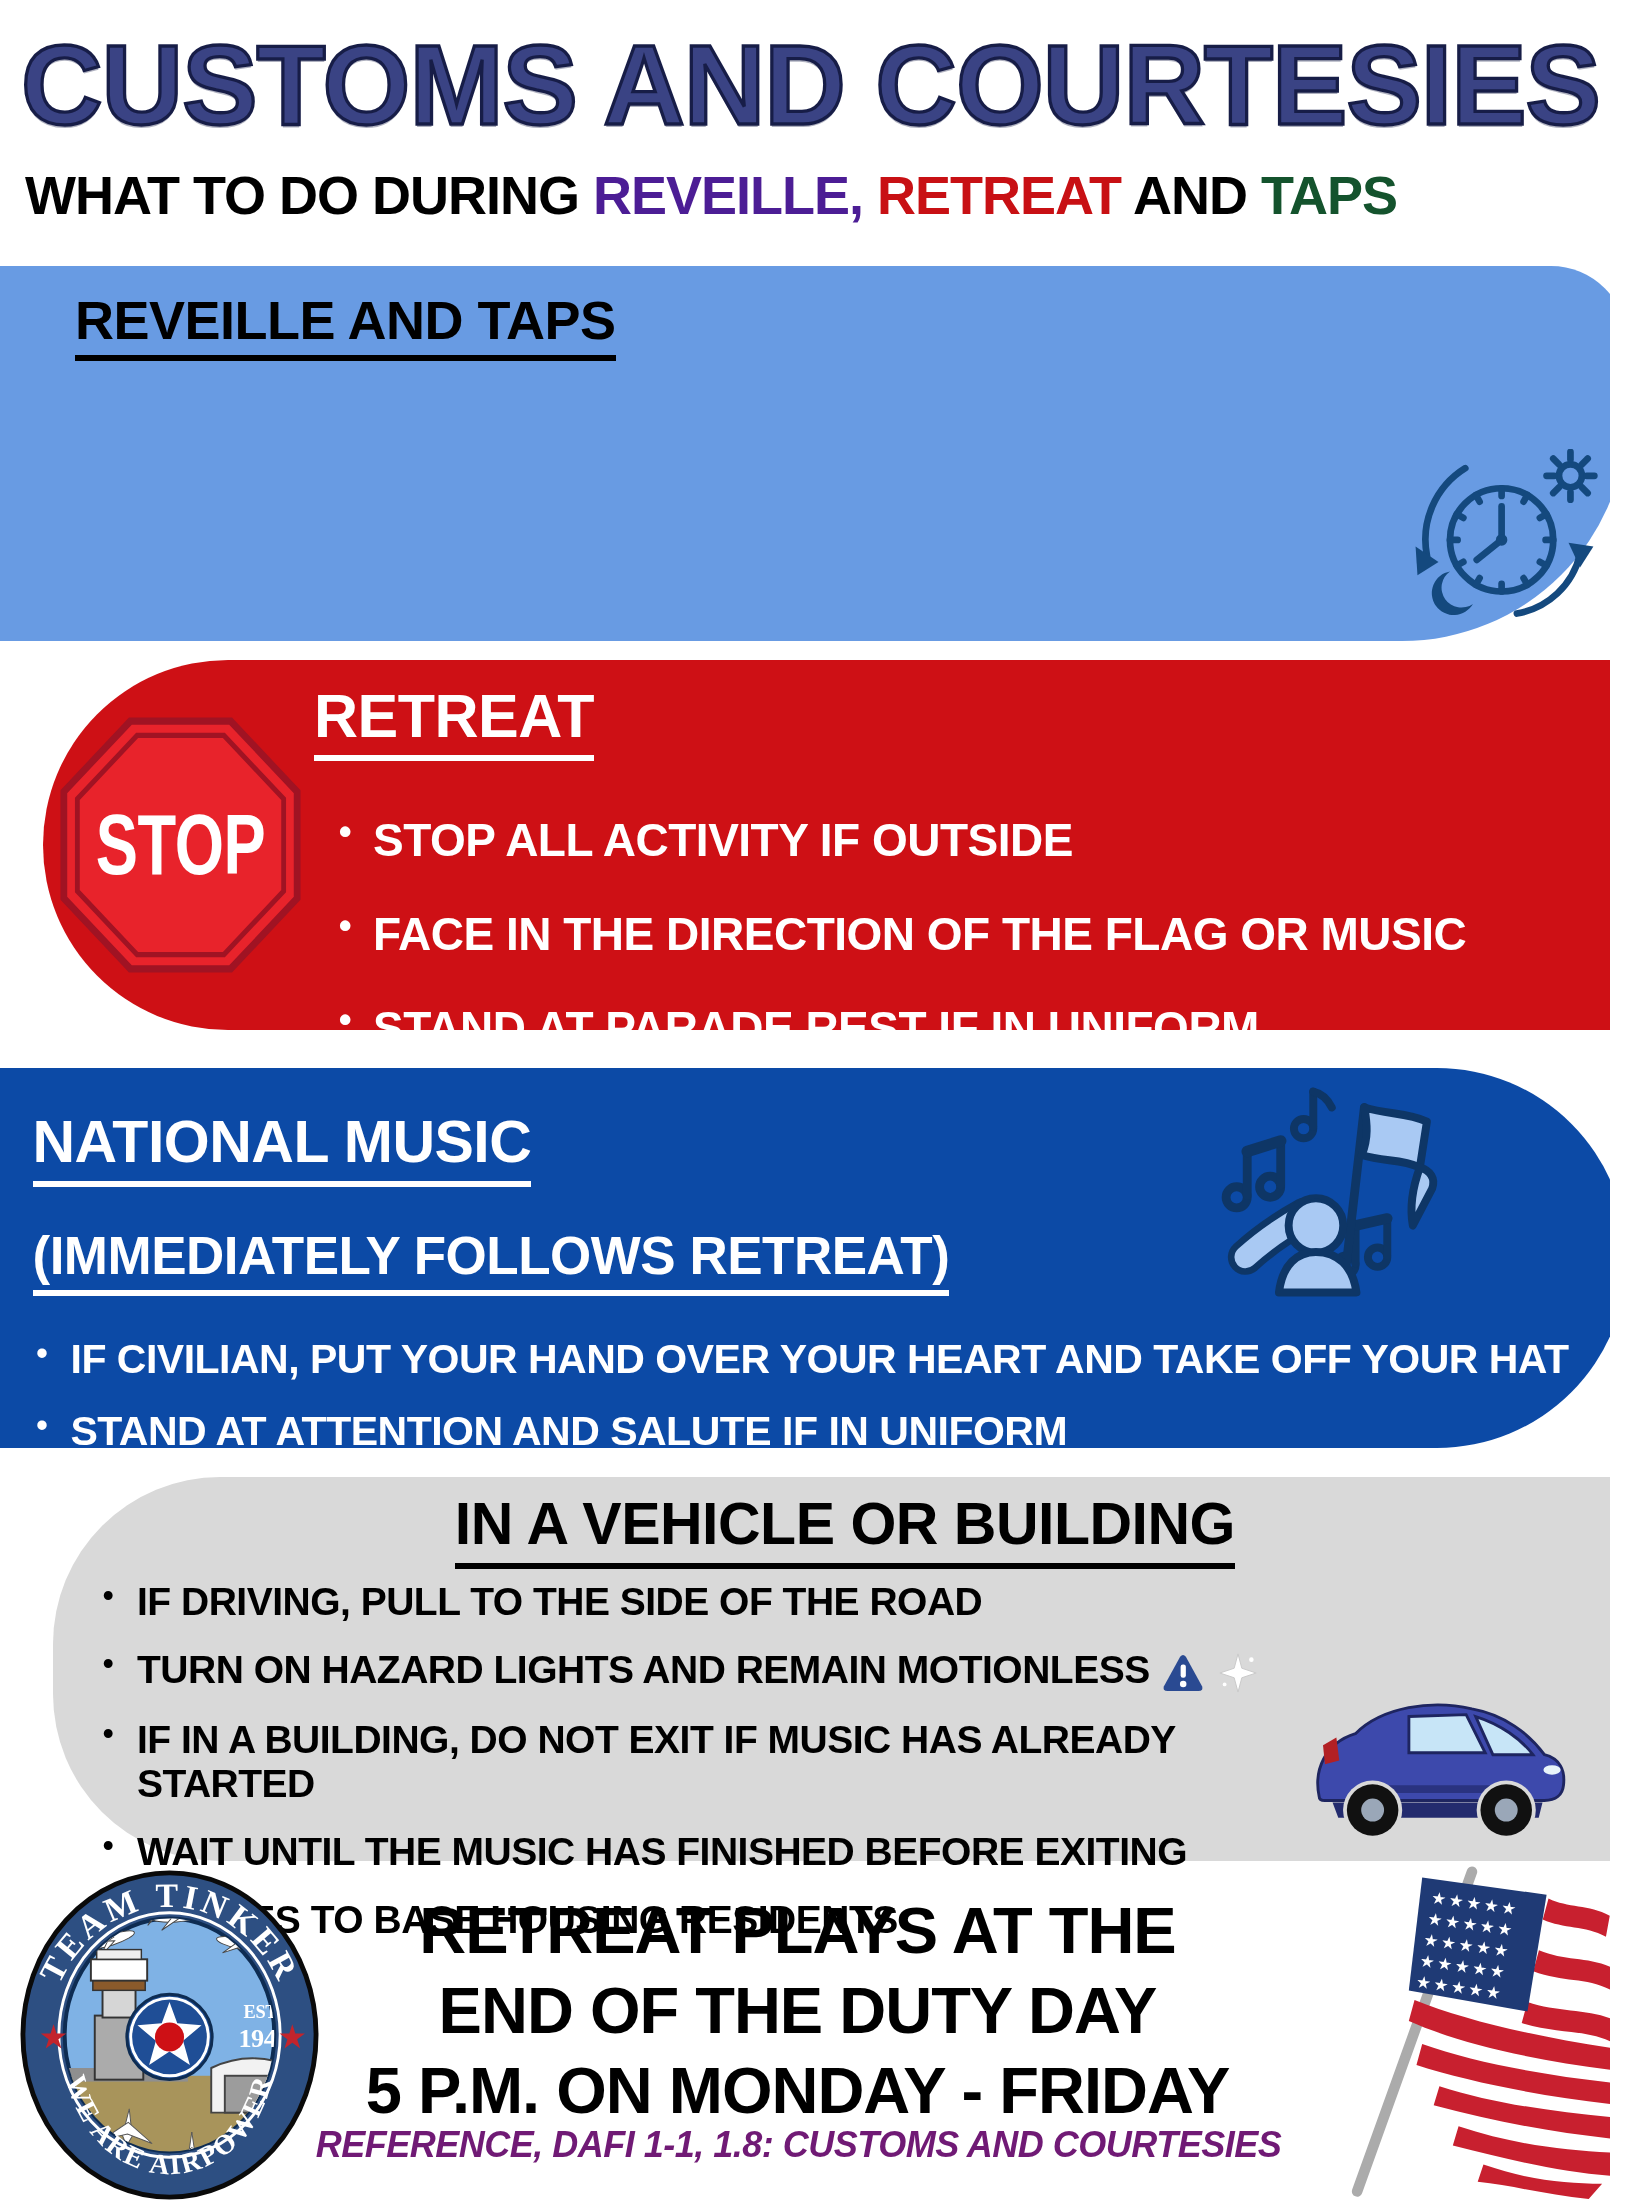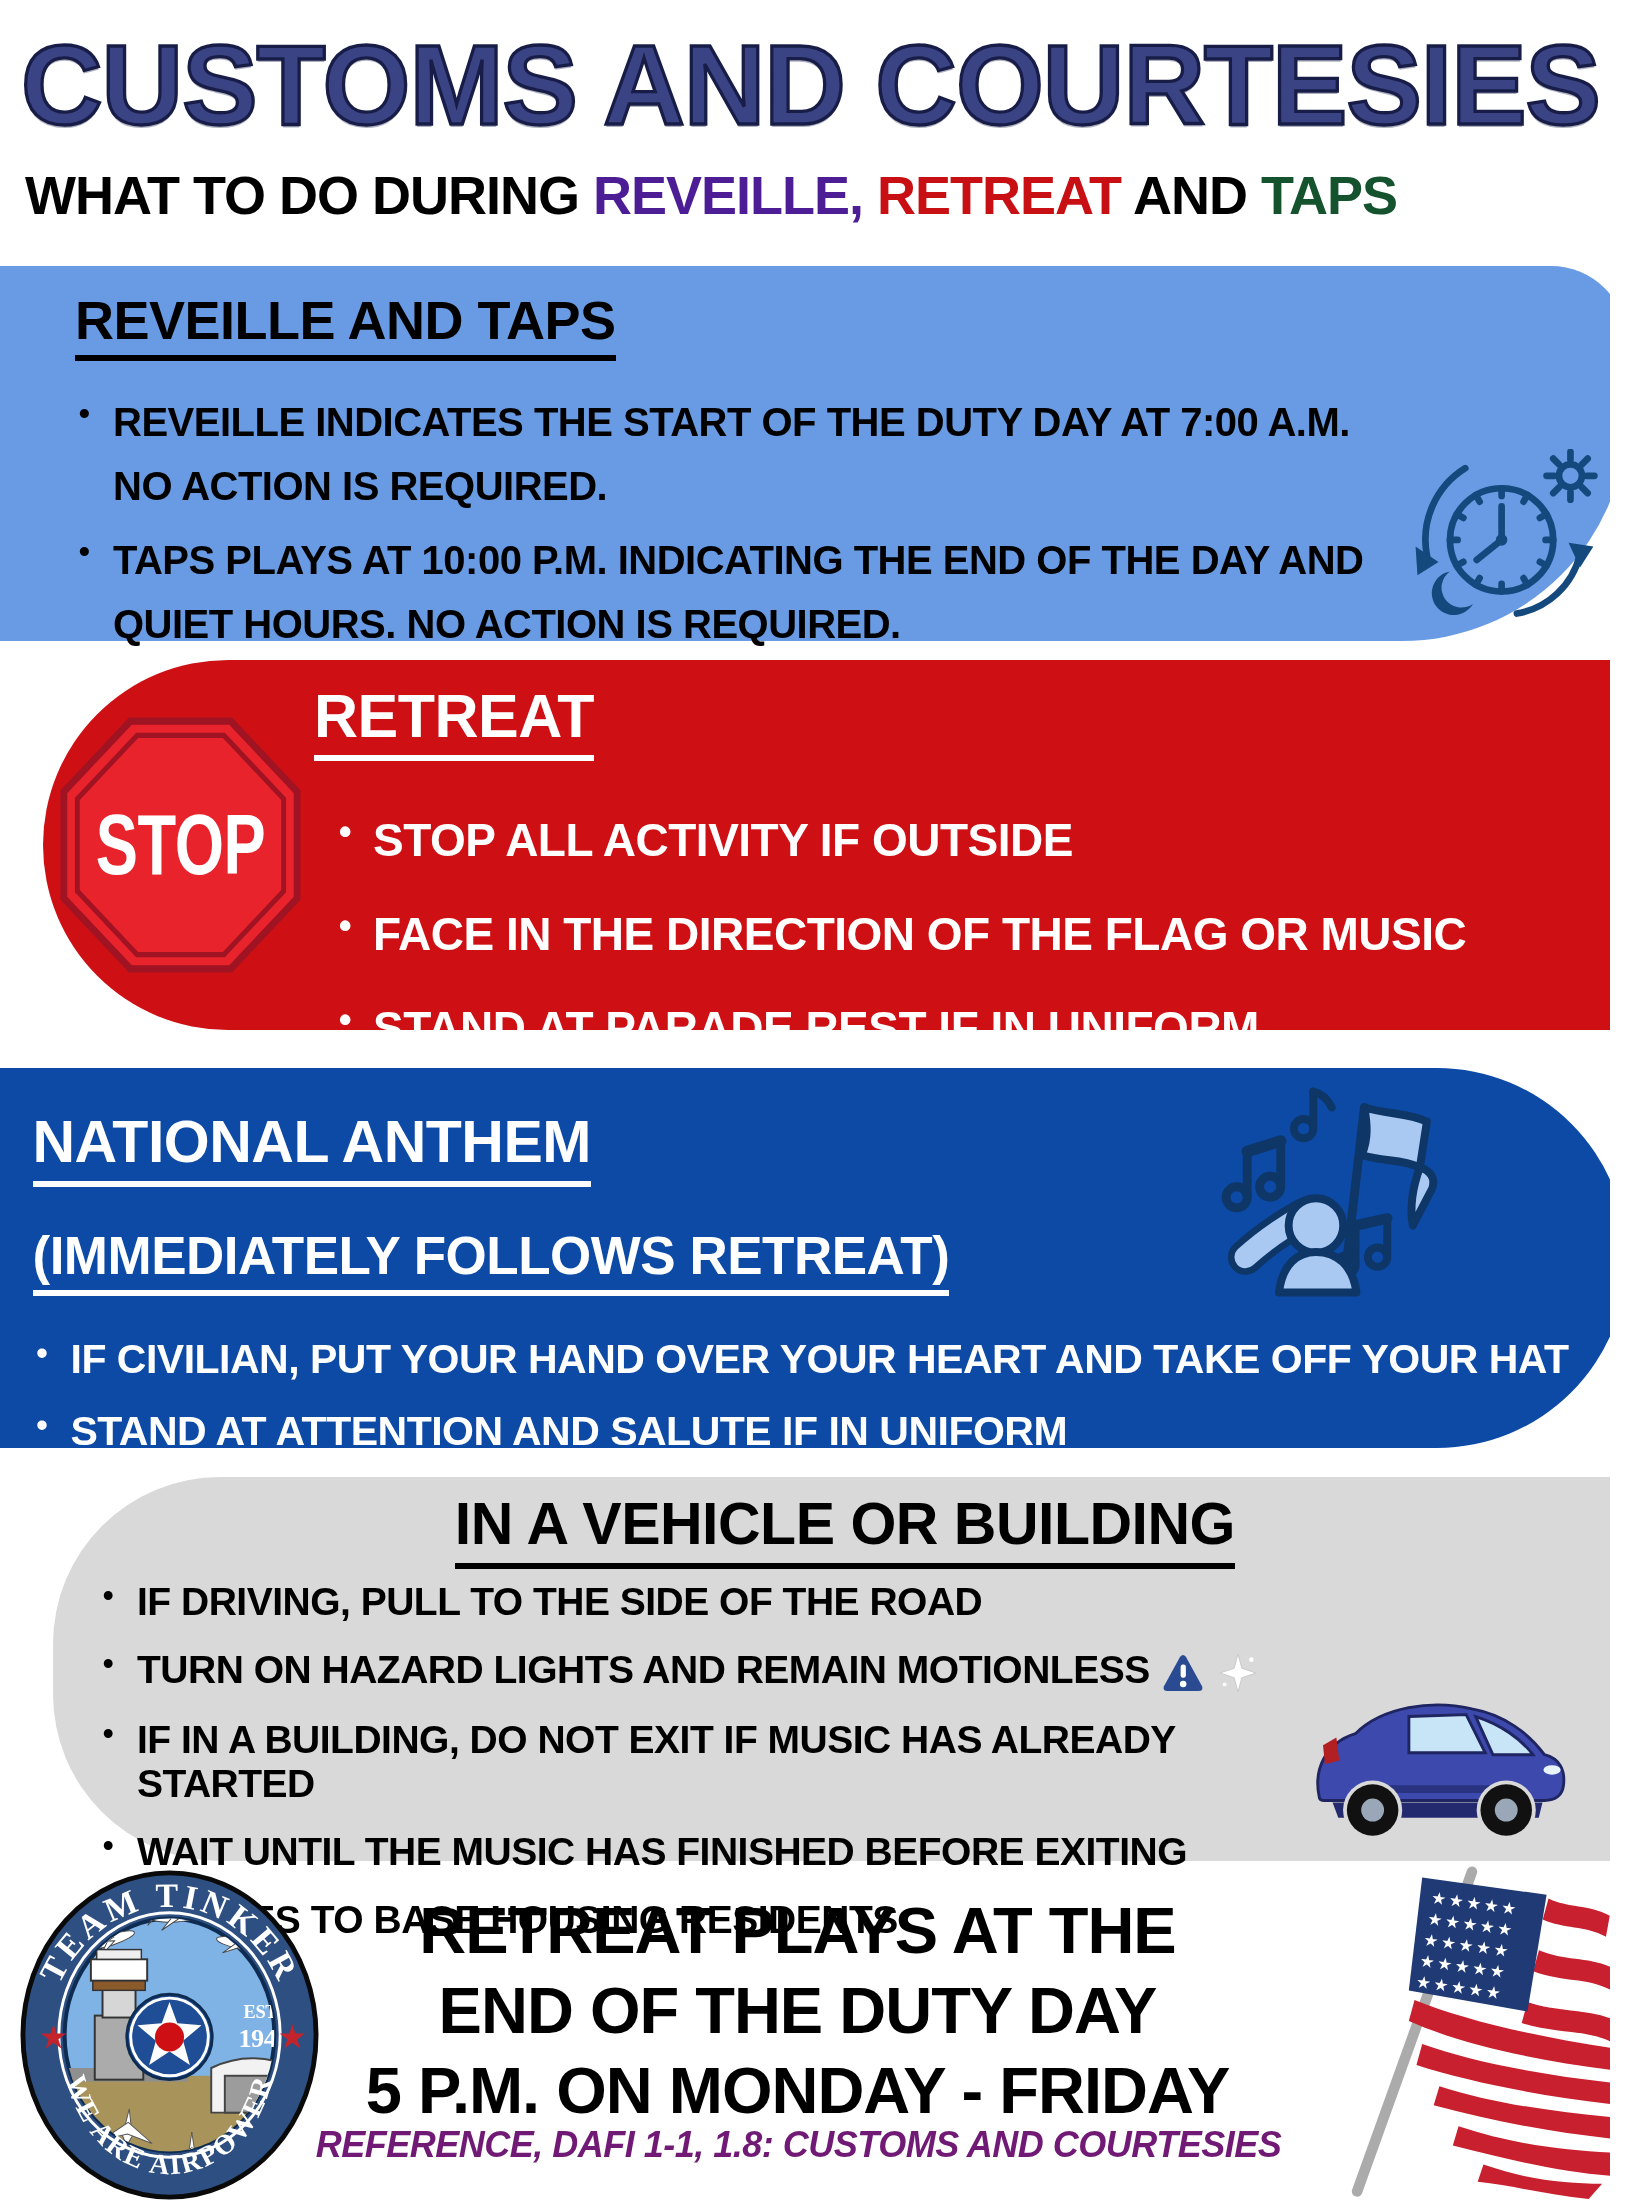--- a/index.html
+++ b/index.html
@@ -85,24 +85,20 @@
 <body>
 
 <div id="page">
 
   <div id="main-title">CUSTOMS AND COURTESIES</div>
   <div id="subtitle"><span>WHAT TO DO DURING </span><span class="c-reveille">REVEILLE</span><span class="c-reveille">, </span><span class="c-retreat">RETREAT</span><span> AND </span><span class="c-taps">TAPS</span></div>
 
   <div id="sec-reveille">
     <div class="inner">
       <h2><span class="uline">REVEILLE AND TAPS</span></h2>
-      <ul class="blist">
-        <li><span>REVEILLE INDICATES THE START OF THE DUTY DAY AT 7:00 A.M. NO ACTION IS REQUIRED.</span></li>
-        <li><span>TAPS PLAYS AT 10:00 P.M. INDICATING THE END OF THE DAY AND QUIET HOURS. NO ACTION IS REQUIRED.</span></li>
-      </ul>
     </div>
     <svg id="clock-icon" width="196" height="177" viewBox="0 0 205 185">
       <g stroke="#14497E" stroke-width="7" fill="none" stroke-linecap="round">
         <circle cx="100" cy="95" r="54"></circle>
         <line x1="100" y1="49" x2="100" y2="41"></line>
           <line x1="123" y1="55" x2="127" y2="48"></line>
         <line x1="140" y1="72" x2="147" y2="68"></line>
           <line x1="146" y1="95" x2="154" y2="95"></line>
         <line x1="140" y1="118" x2="147" y2="122"></line>
           <line x1="123" y1="135" x2="127" y2="142"></line>
@@ -142,21 +138,21 @@
     <h2><span class="uline">RETREAT</span></h2>
     <ul class="blist">
       <li><span>STOP ALL ACTIVITY IF OUTSIDE</span></li>
       <li><span>FACE IN THE DIRECTION OF THE FLAG OR MUSIC</span></li>
       <li><span>STAND AT PARADE REST IF IN UNIFORM</span></li>
     </ul>
   </div>
 
   <div id="sec-anthem">
     <div class="inner">
-      <h2><span class="uline">NATIONAL ANTHEM</span></h2>
+      <h2><span class="uline">NATIONAL MUSIC</span></h2>
       <h3><span class="uline">(IMMEDIATELY FOLLOWS RETREAT)</span></h3>
       <ul class="blist">
         <li><span>IF CIVILIAN, PUT YOUR HAND OVER YOUR HEART AND TAKE OFF YOUR HAT</span></li>
         <li><span>STAND AT ATTENTION AND SALUTE IF IN UNIFORM</span></li>
       </ul>
     </div>
     <svg id="anthem-icon" width="229" height="225" viewBox="0 0 260 240">
       <g stroke="#0E3666" fill="none" stroke-linecap="round">
         <circle cx="28" cy="130" r="12" stroke-width="10"></circle>
           <circle cx="66" cy="118" r="12" stroke-width="10"></circle>

